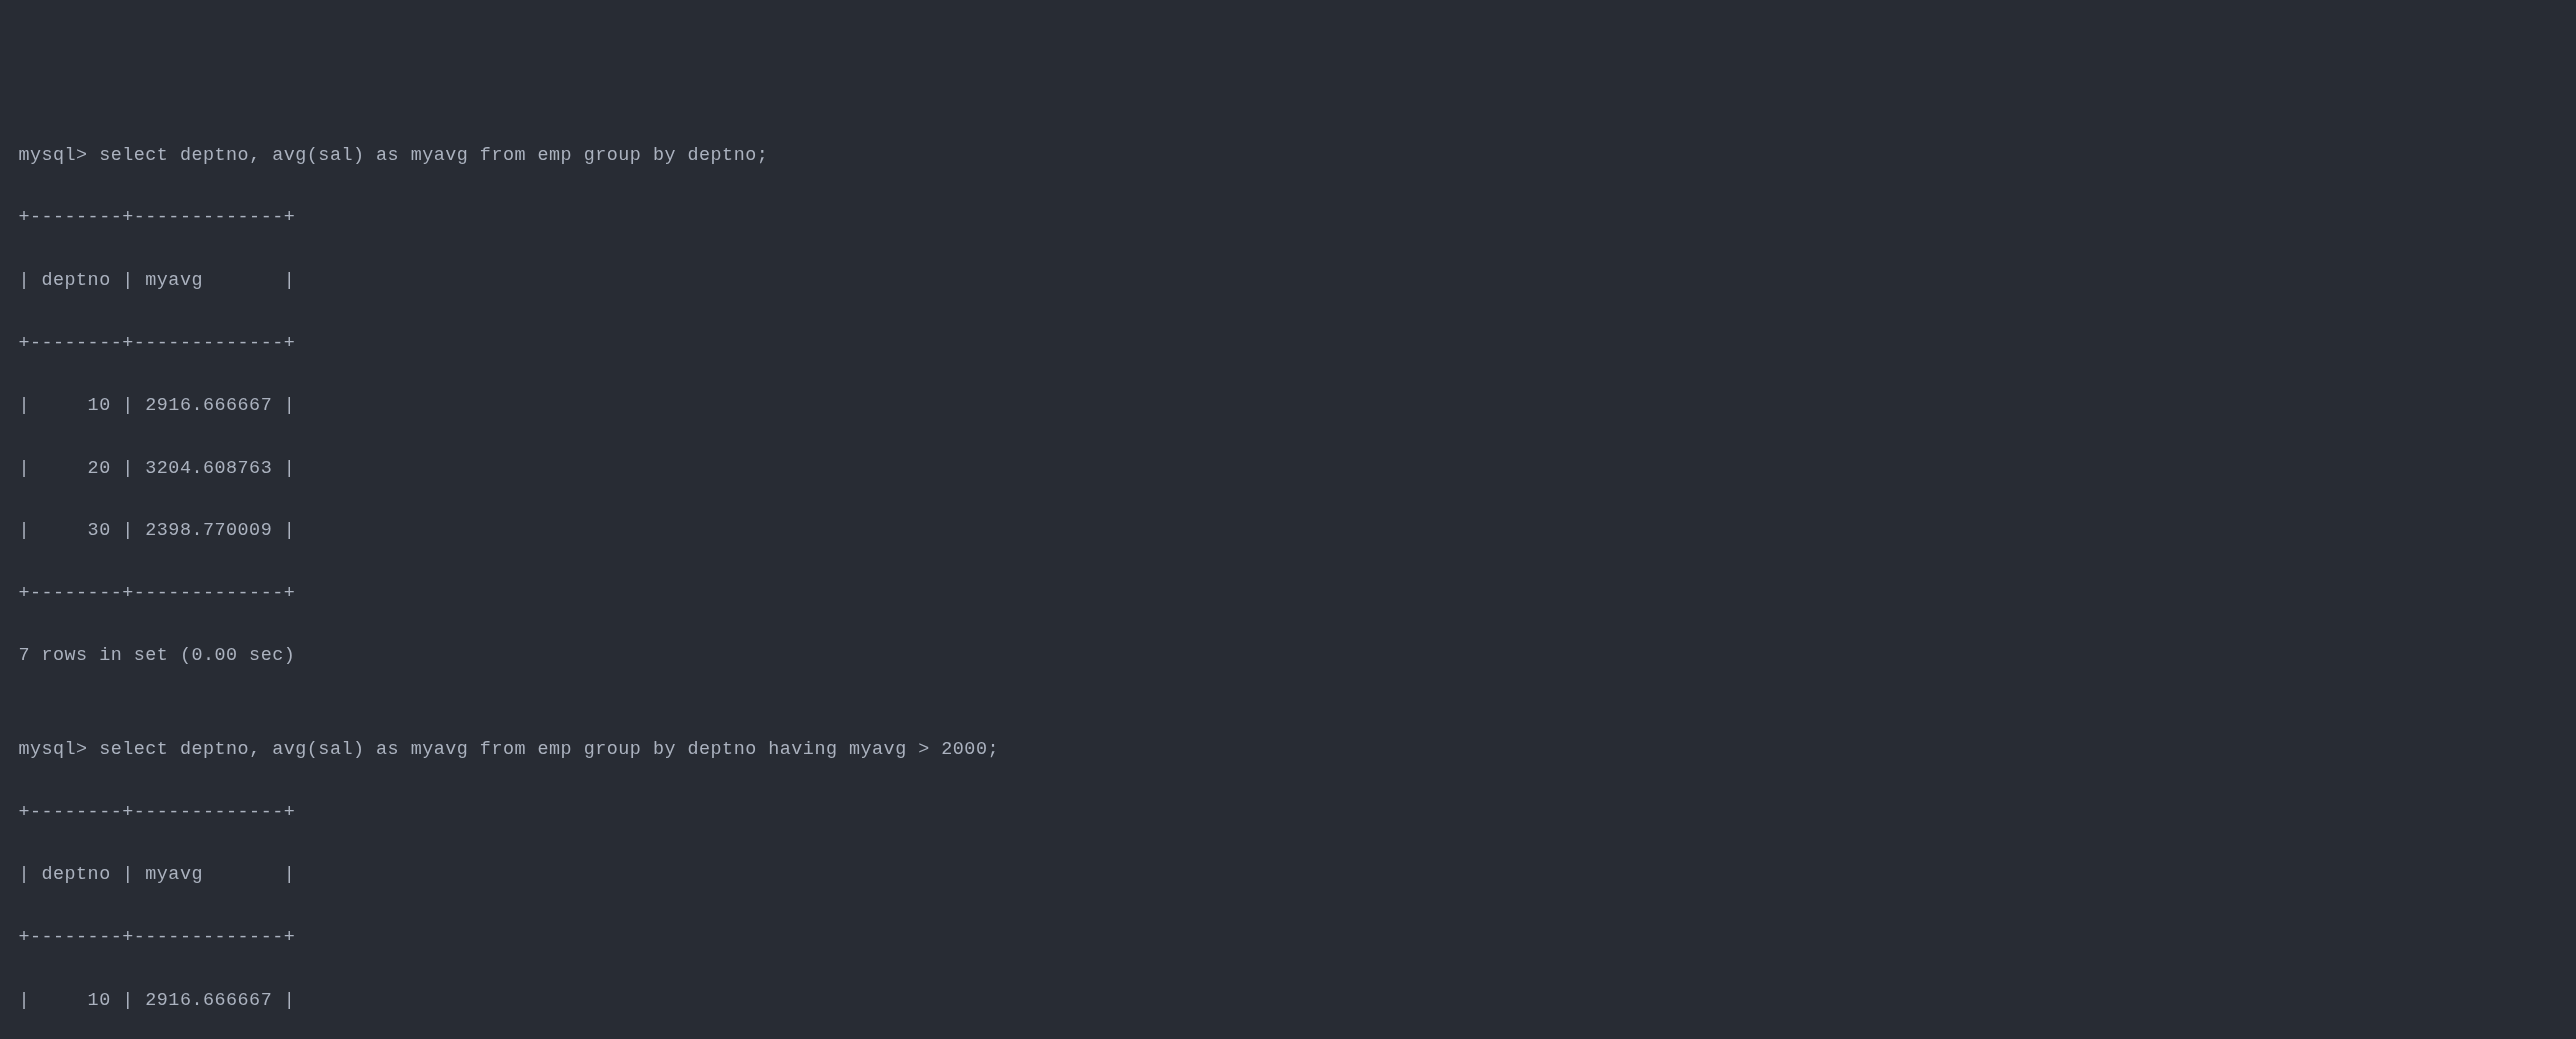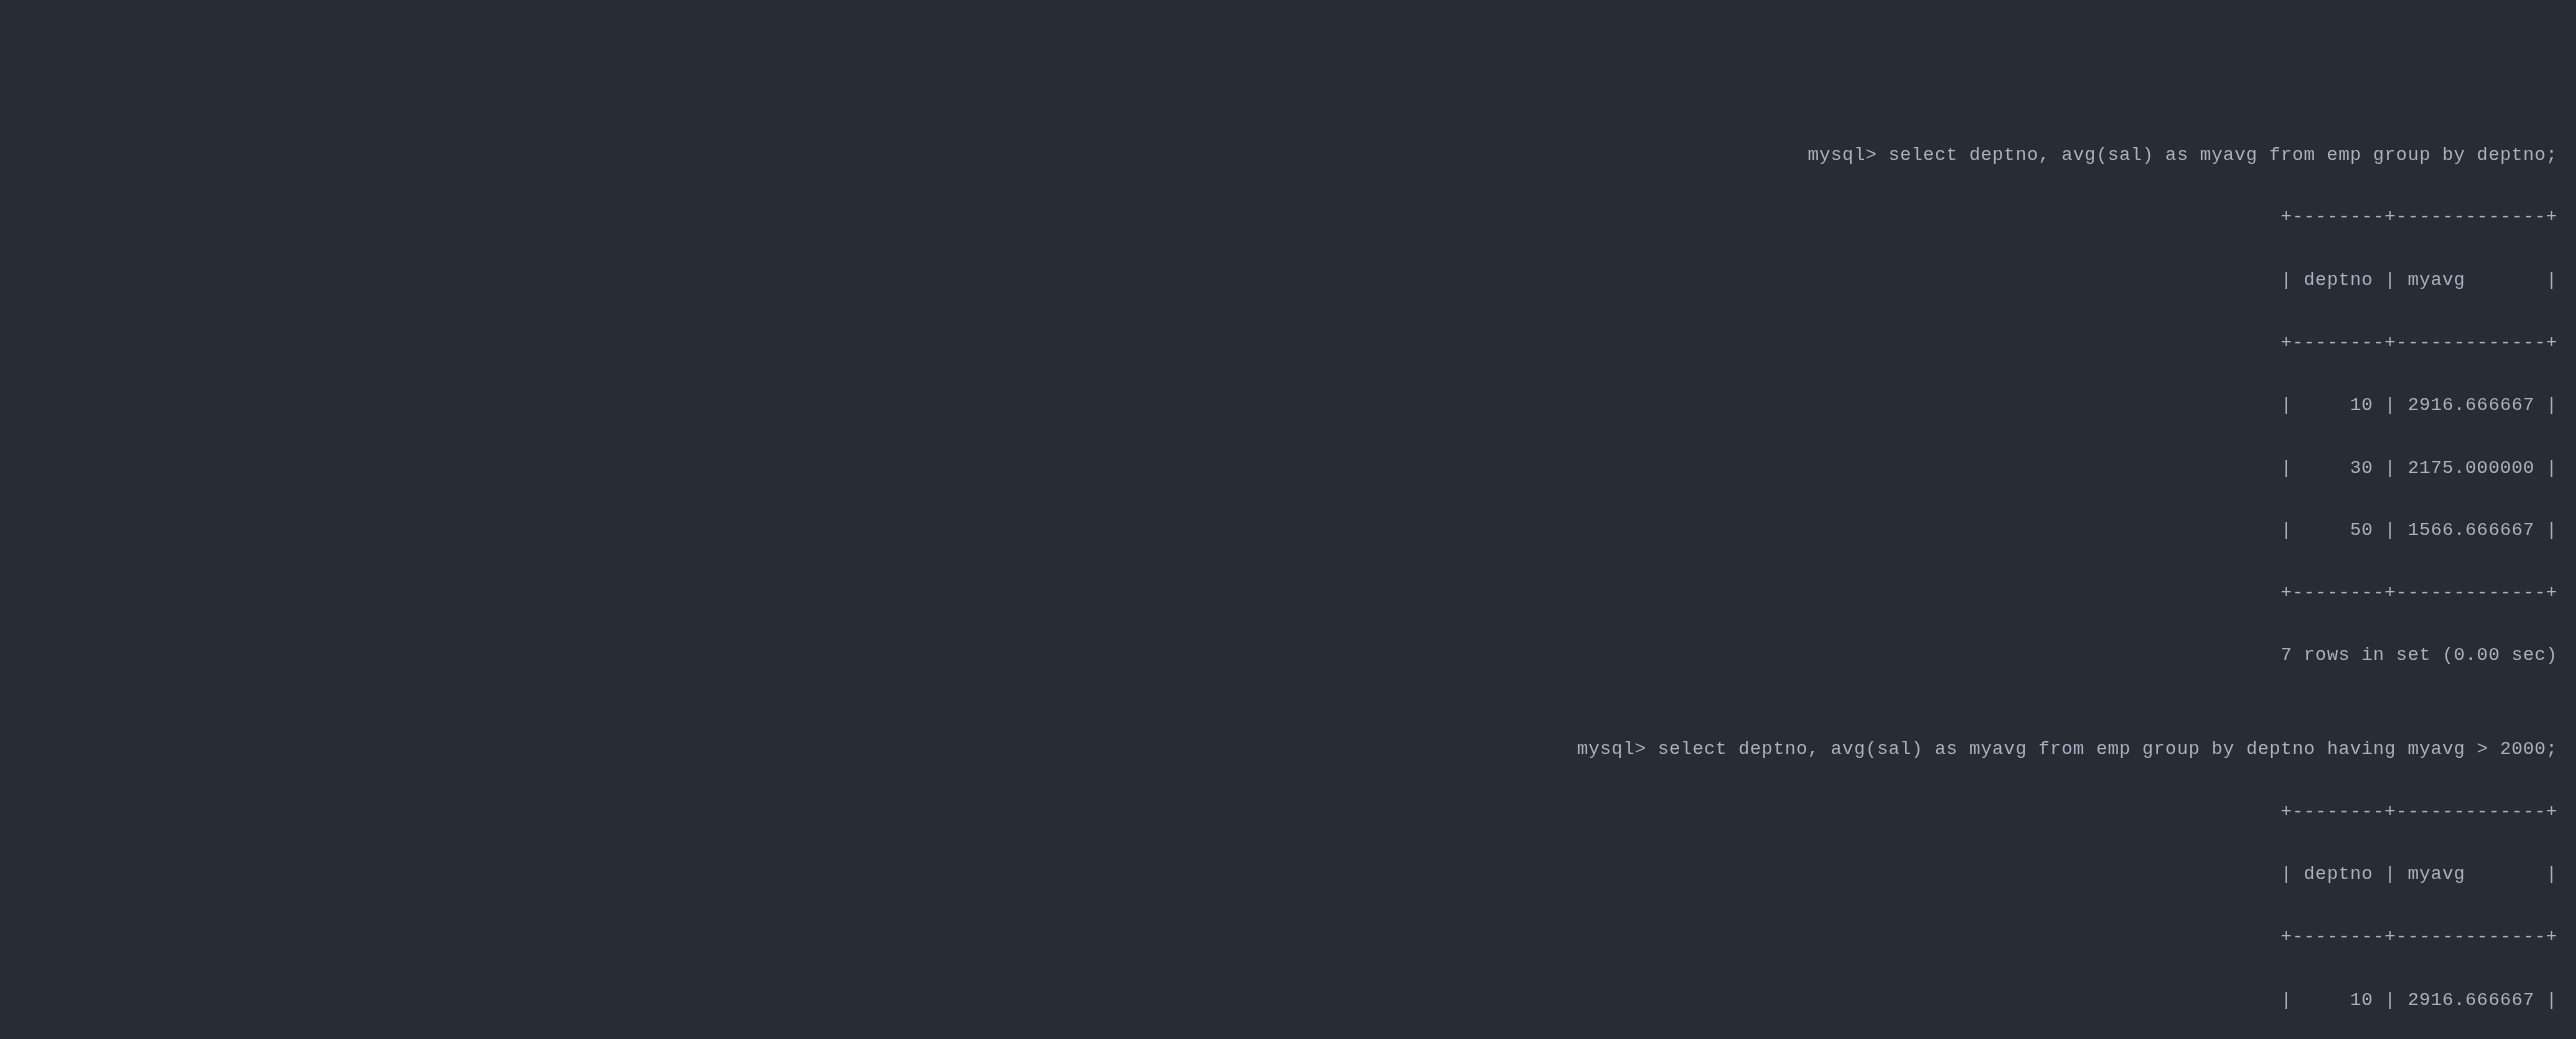--- a/index.html
+++ b/index.html
@@ -8,35 +8,34 @@
     background-color: #282c34;
     color: #abb2bf;
     font-family: "SF Mono", "Monaco", "Menlo", "Consolas", "Courier New", monospace;
     font-size: 18.4px;
     line-height: 1.7;
     white-space: pre;
     letter-spacing: 0.5px;
   }
   .line {
     display: block;
-    text-align: right;
   }
 </style>
 </head>
 <body>
 
 
 
 <span class="line"><span>mysql&gt; </span><span>select deptno, avg(sal) as myavg from emp group by deptno;</span></span>
 <span class="line">+--------+-------------+</span>
 <span class="line">| deptno | myavg       |</span>
 <span class="line">+--------+-------------+</span>
 <span class="line">|     10 | 2916.666667 |</span>
-<span class="line">|     30 | 2175.000000 |</span>
-<span class="line">|     50 | 1566.666667 |</span>
+<span class="line">|     20 | 3204.608763 |</span>
+<span class="line">|     30 | 2398.770009 |</span>
 <span class="line">+--------+-------------+</span>
 <span class="line">7 rows in set (0.00 sec)</span>
 <span class="line"></span>
 <span class="line"><span>mysql&gt; </span><span>select deptno, avg(sal) as myavg from emp group by deptno having myavg &gt; 2000;</span></span>
 <span class="line">+--------+-------------+</span>
 <span class="line">| deptno | myavg       |</span>
 <span class="line">+--------+-------------+</span>
 <span class="line">|     10 | 2916.666667 |</span>
 
 

